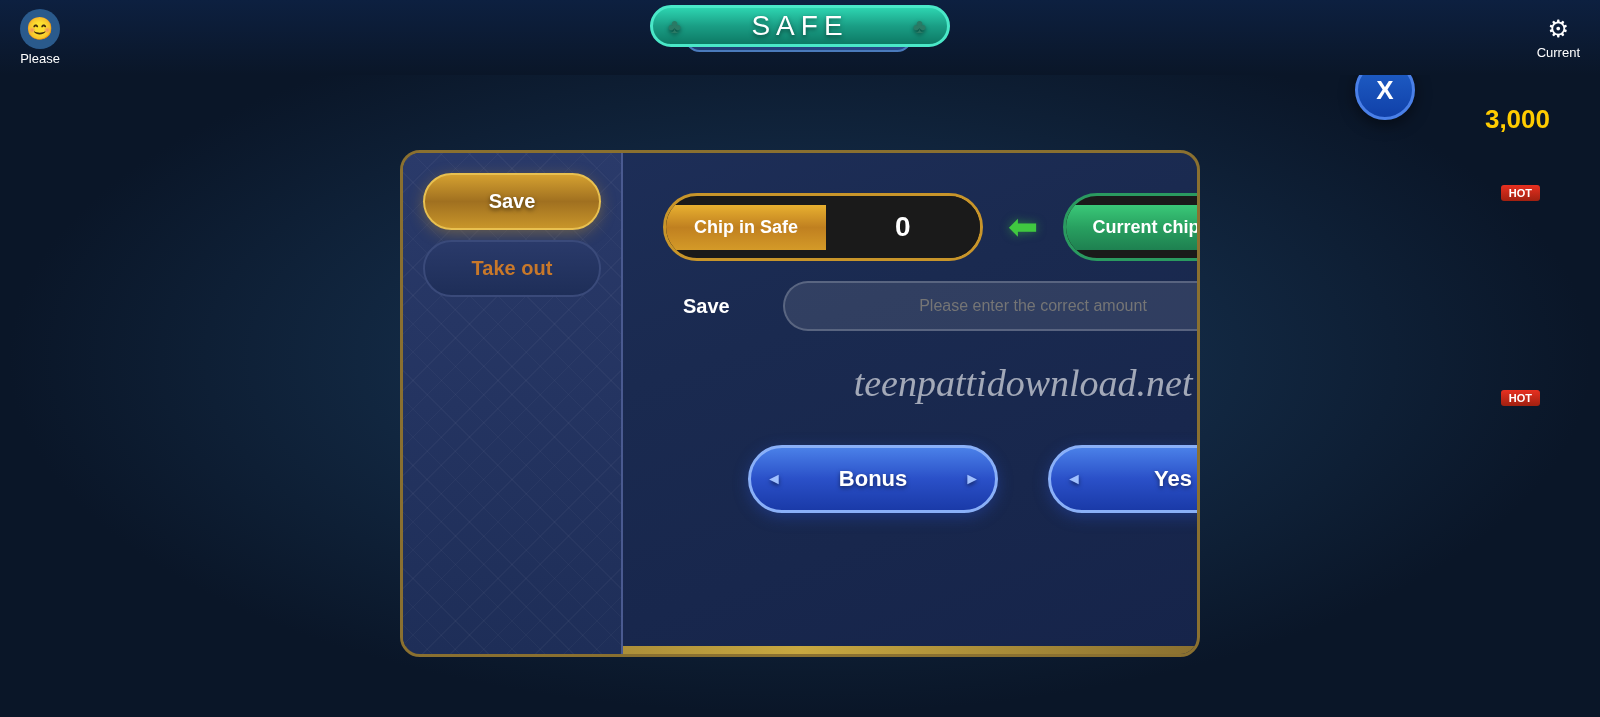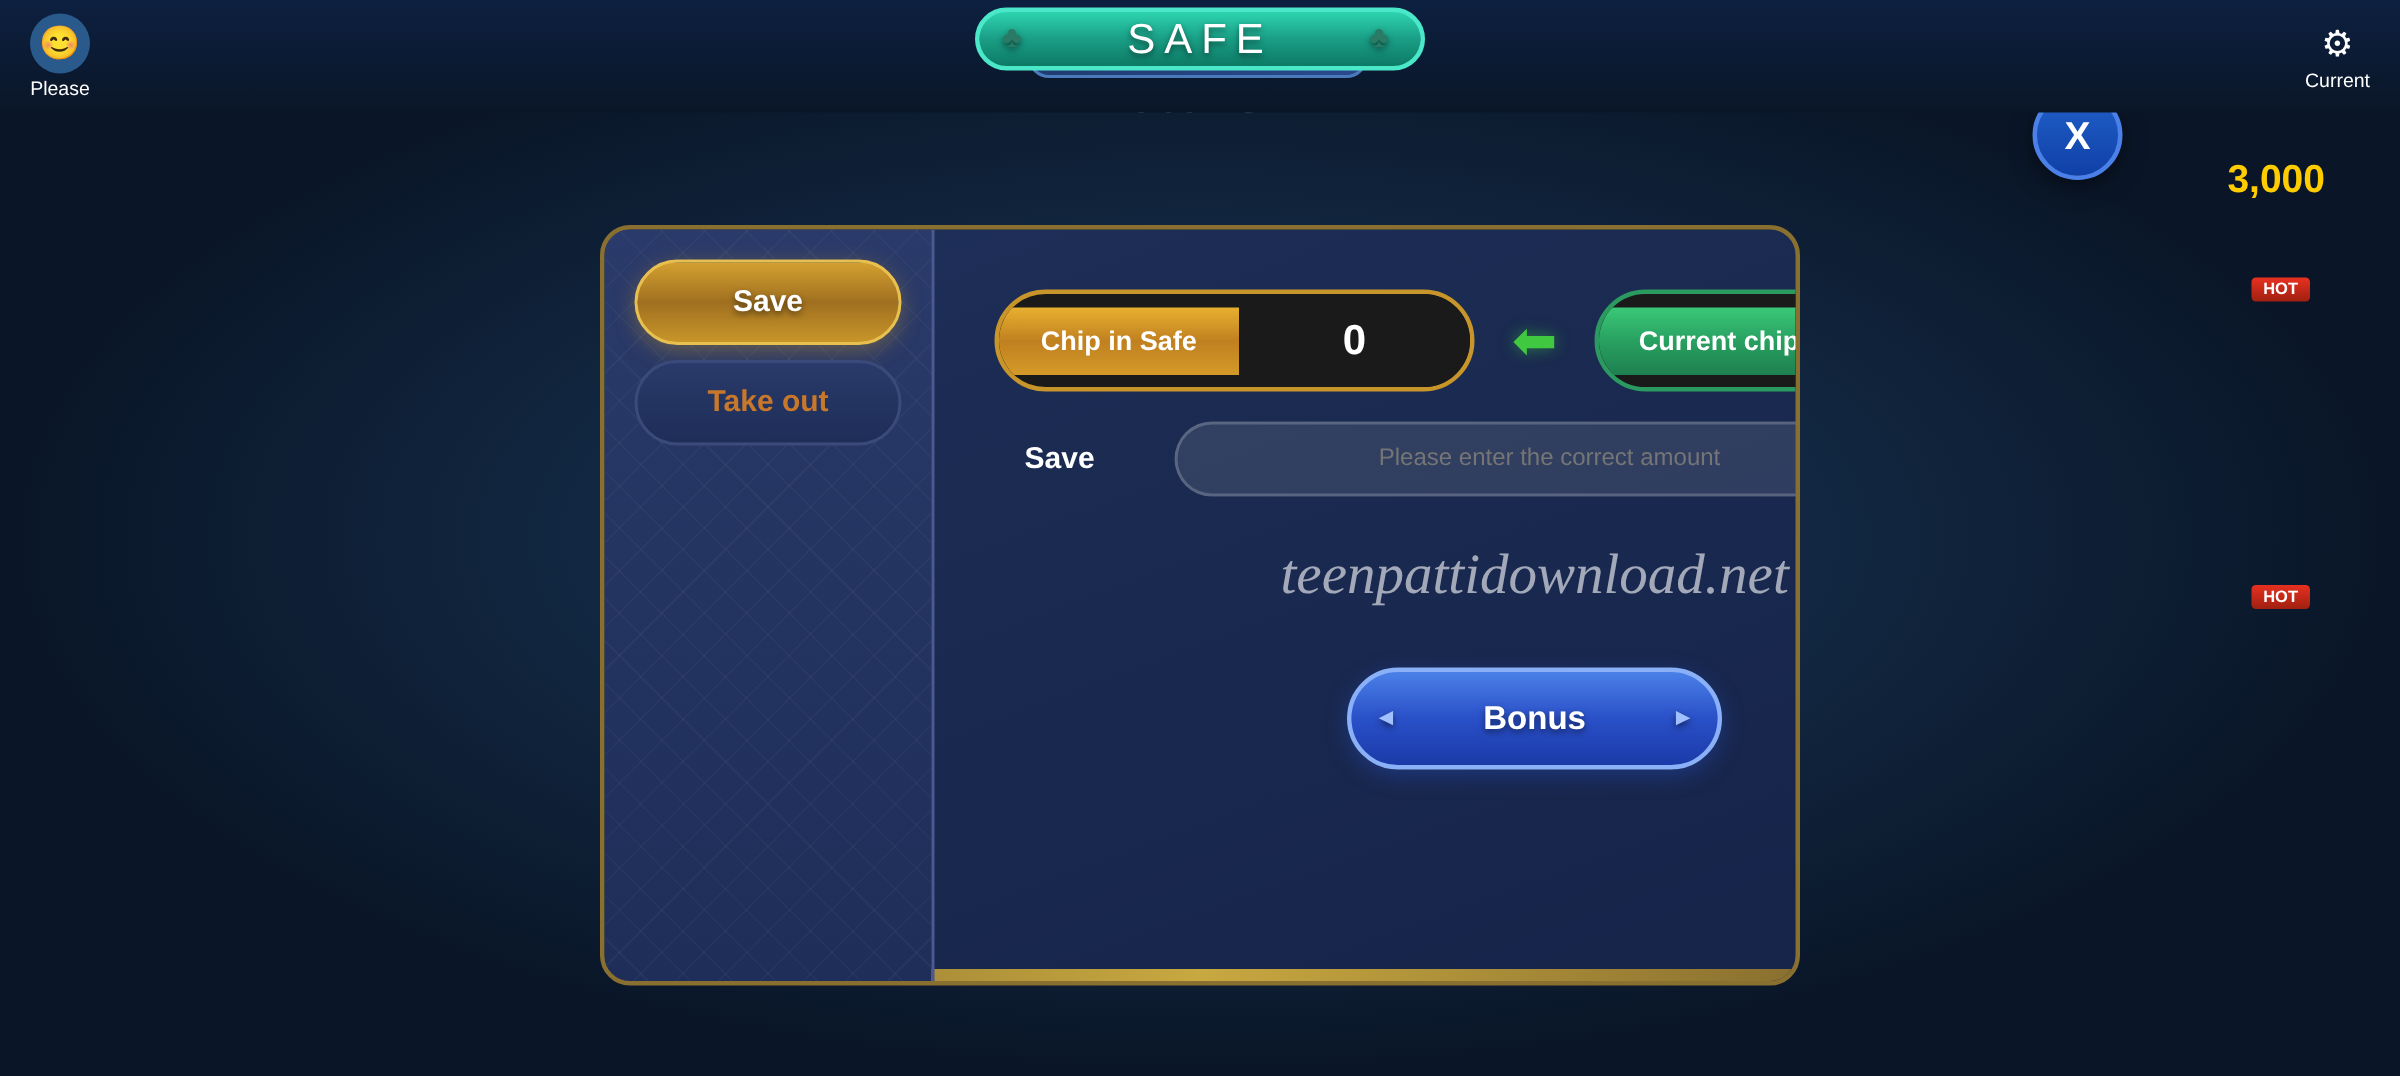--- a/index.html
+++ b/index.html
@@ -481,17 +481,18 @@
 
       <div class="save-row">
         <span class="save-label">Save</span>
         <input class="save-input" type="text" placeholder="Please enter the correct amount" style="">
       </div>
 
       <div class="watermark">teenpattidownload.net</div>
 
       <div class="btn-row">
         <div class="action-btn">Bonus</div>
+        <div class="action-btn">Yes</div>
       </div>
 
     </div>
   </div>
 </div>
 
 </body></html>

